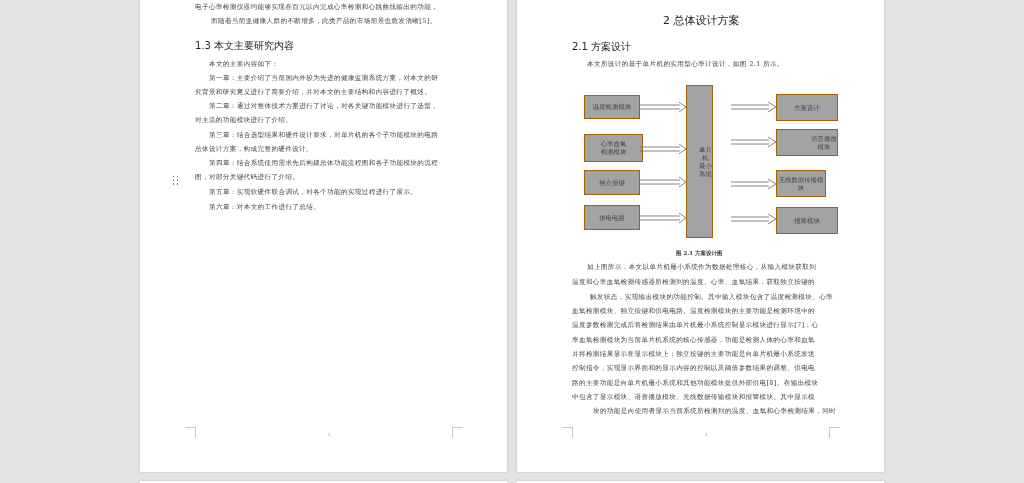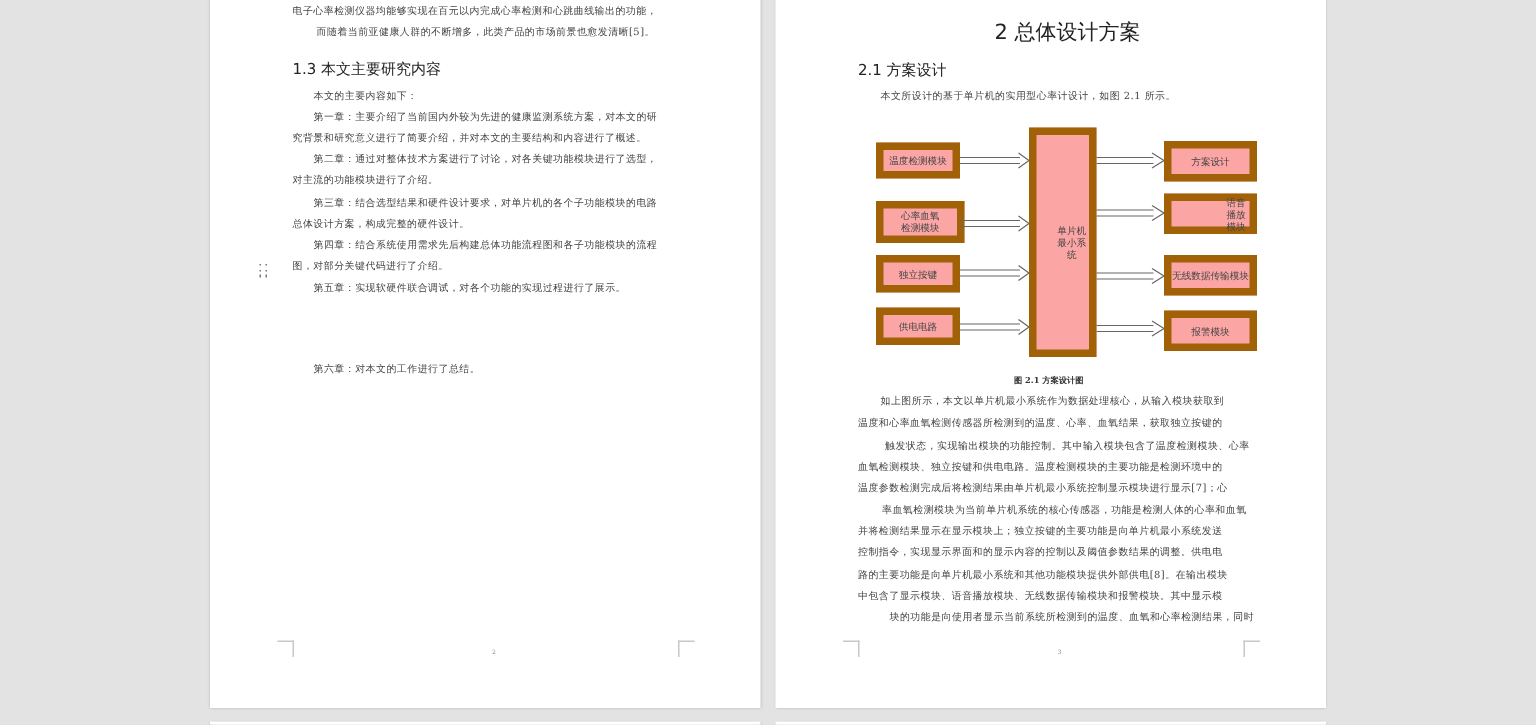--- a/index.html
+++ b/index.html
@@ -21,35 +21,35 @@
     .para {
       position: absolute; font-size: 6.6px; line-height: 9px; color: #444;
       white-space: nowrap; letter-spacing: 0.35px;
     }
     .h2 {
       position: absolute; font-family: "DejaVu Sans", "Liberation Sans", sans-serif;
       font-size: 10px; color: #222; font-weight: normal; white-space: nowrap;
     }
     .h1 {
       position: absolute; font-family: "DejaVu Sans", "Liberation Sans", sans-serif;
-      font-size: 14px; color: #222; white-space: nowrap;
+      font-size: 11px; color: #222; white-space: nowrap;
     }
     .corner { position: absolute; width: 10px; height: 10px; border-color: #c8c8c8; border-style: solid; border-width: 0; }
     .corner.tl { border-top-width: 1px; border-right-width: 1px; }
     .corner.tr { border-top-width: 1px; border-left-width: 1px; }
     .page-num { position: absolute; font-size: 4px; color: #888; }
 
     .drag-handle {
       position: absolute; left: 173px; top: 176px; width: 6px; height: 10px;
       display: grid; grid-template-columns: 2px 2px; gap: 1px 2px;
     }
     .drag-handle span { width: 1.4px; height: 1.4px; background: #777; display: block; }
 
     .dbox {
-      position: absolute; border: 5px solid #a16207; background: #fca5a5;
+      position: absolute; border: 1px solid #a16207; background: #a3a3a3;
       font-size: 6.4px; color: #444; display: flex; align-items: center; justify-content: center;
       text-align: center; line-height: 8px; box-sizing: border-box;
     }
     .caption { position: absolute; font-size: 5.5px; font-weight: bold; color: #333; white-space: nowrap; }
   </style>
 </head>
 <body>
 
 <div class="page page-left"></div>
 <div class="para" style="left:195px;top:3px;">电子心率检测仪器均能够实现在百元以内完成心率检测和心跳曲线输出的功能，</div>
@@ -60,21 +60,21 @@
 <div class="para" style="left:209px;top:60px;">本文的主要内容如下：</div>
 <div class="para" style="left:209px;top:74px;">第一章：主要介绍了当前国内外较为先进的健康监测系统方案，对本文的研</div>
 <div class="para" style="left:195px;top:88px;">究背景和研究意义进行了简要介绍，并对本文的主要结构和内容进行了概述。</div>
 <div class="para" style="left:209px;top:102px;">第二章：通过对整体技术方案进行了讨论，对各关键功能模块进行了选型，</div>
 <div class="para" style="left:195px;top:116px;">对主流的功能模块进行了介绍。</div>
 <div class="para" style="left:209px;top:131px;">第三章：结合选型结果和硬件设计要求，对单片机的各个子功能模块的电路</div>
 <div class="para" style="left:195px;top:145px;">总体设计方案，构成完整的硬件设计。</div>
 <div class="para" style="left:209px;top:159px;">第四章：结合系统使用需求先后构建总体功能流程图和各子功能模块的流程</div>
 <div class="para" style="left:195px;top:173px;">图，对部分关键代码进行了介绍。</div>
 <div class="para" style="left:209px;top:188px;text-align:center;">第五章：实现软硬件联合调试，对各个功能的实现过程进行了展示。</div>
-<div class="para" style="left:209px;top:203px;margin-top:39px;">第六章：对本文的工作进行了总结。</div>
+<div class="para" style="left:209px;top:203px;">第六章：对本文的工作进行了总结。</div>
 
 <div class="drag-handle">
   <span></span>
     <span></span>
     <span></span>
     <span></span>
     <span></span>
     <span></span>
 </div>
 
@@ -87,26 +87,26 @@
 <div class="h2" style="left:572px;top:40px;">2.1 方案设计</div>
 <div class="para" style="left:587px;top:60px;">本文所设计的基于单片机的实用型心率计设计，如图 2.1 所示。</div>
 
 <div>
   <div class="dbox" style="left:584px;top:95px;width:56px;height:24px;">温度检测模块</div>
   <div class="dbox" style="left:584px;top:134px;width:59px;height:28px;white-space:pre-line;">心率血氧
 检测模块</div>
   <div class="dbox" style="left:584px;top:170px;width:56px;height:25px;">独立按键</div>
   <div class="dbox" style="left:584px;top:205px;width:56px;height:25px;">供电电路</div>
 
-  <div class="dbox" style="left:686px;top:85px;width:45px;height:153px;white-space:pre-line;padding-left:12px;">单片机
+  <div class="dbox" style="left:686px;top:85px;width:27px;height:153px;white-space:pre-line;padding-left:12px;">单片机
 最小系统</div>
 
   <div class="dbox" style="left:776px;top:94px;width:62px;height:27px;">方案设计</div>
   <div class="dbox" style="left:776px;top:129px;width:62px;height:27px;padding-left:34px;">语音播放模块</div>
-  <div class="dbox" style="left:776px;top:170px;width:62px;height:27px;">无线数据传输模块</div>
+  <div class="dbox" style="left:776px;top:170px;width:50px;height:27px;">无线数据传输模块</div>
   <div class="dbox" style="left:776px;top:207px;width:62px;height:27px;">报警模块</div>
 
   <svg style="position:absolute;left:0;top:0;width:1024px;height:483px;pointer-events:none;">
     <g fill="none" stroke="#666" stroke-width="0.8">
 
       <path d="M640 105 H680 M640 109 H680 M679 102 L686 107 L679 112"></path>
       <path d="M640 147 H680 M640 151 H680 M679 144 L686 149 L679 154"></path>
       <path d="M640 180 H680 M640 184 H680 M679 177 L686 182 L679 187"></path>
       <path d="M640 216 H680 M640 220 H680 M679 213 L686 218 L679 223"></path>
 
@@ -118,21 +118,21 @@
   </svg>
 
   <div class="caption" style="left:676px;top:250px;">图 2.1  方案设计图</div>
 </div>
 
 <div class="para" style="left:587px;top:263px;">如上图所示，本文以单片机最小系统作为数据处理核心，从输入模块获取到</div>
 <div class="para" style="left:572px;top:278px;">温度和心率血氧检测传感器所检测到的温度、心率、血氧结果，获取独立按键的</div>
 <div class="para" style="left:572px;top:293px;padding-left:18px;">触发状态，实现输出模块的功能控制。其中输入模块包含了温度检测模块、心率</div>
 <div class="para" style="left:572px;top:307px;">血氧检测模块、独立按键和供电电路。温度检测模块的主要功能是检测环境中的</div>
 <div class="para" style="left:572px;top:321px;">温度参数检测完成后将检测结果由单片机最小系统控制显示模块进行显示[7]；心</div>
-<div class="para" style="left:572px;top:336px;margin-left:16px;">率血氧检测模块为当前单片机系统的核心传感器，功能是检测人体的心率和血氧</div>
+<div class="para" style="left:572px;top:336px;">率血氧检测模块为当前单片机系统的核心传感器，功能是检测人体的心率和血氧</div>
 <div class="para" style="left:572px;top:350px;">并将检测结果显示在显示模块上；独立按键的主要功能是向单片机最小系统发送</div>
 <div class="para" style="left:572px;top:364px;">控制指令，实现显示界面和的显示内容的控制以及阈值参数结果的调整。供电电</div>
 <div class="para" style="left:572px;top:379px;">路的主要功能是向单片机最小系统和其他功能模块提供外部供电[8]。在输出模块</div>
 <div class="para" style="left:572px;top:393px;">中包含了显示模块、语音播放模块、无线数据传输模块和报警模块。其中显示模</div>
 <div class="para" style="left:593px;top:407px;">块的功能是向使用者显示当前系统所检测到的温度、血氧和心率检测结果，同时</div>
 
 <div class="corner tl" style="left:562px;top:427px;"></div>
 <div class="corner tr" style="left:829px;top:427px;"></div>
 <div class="page-num" style="left:705px;top:432px;">3</div>
 

